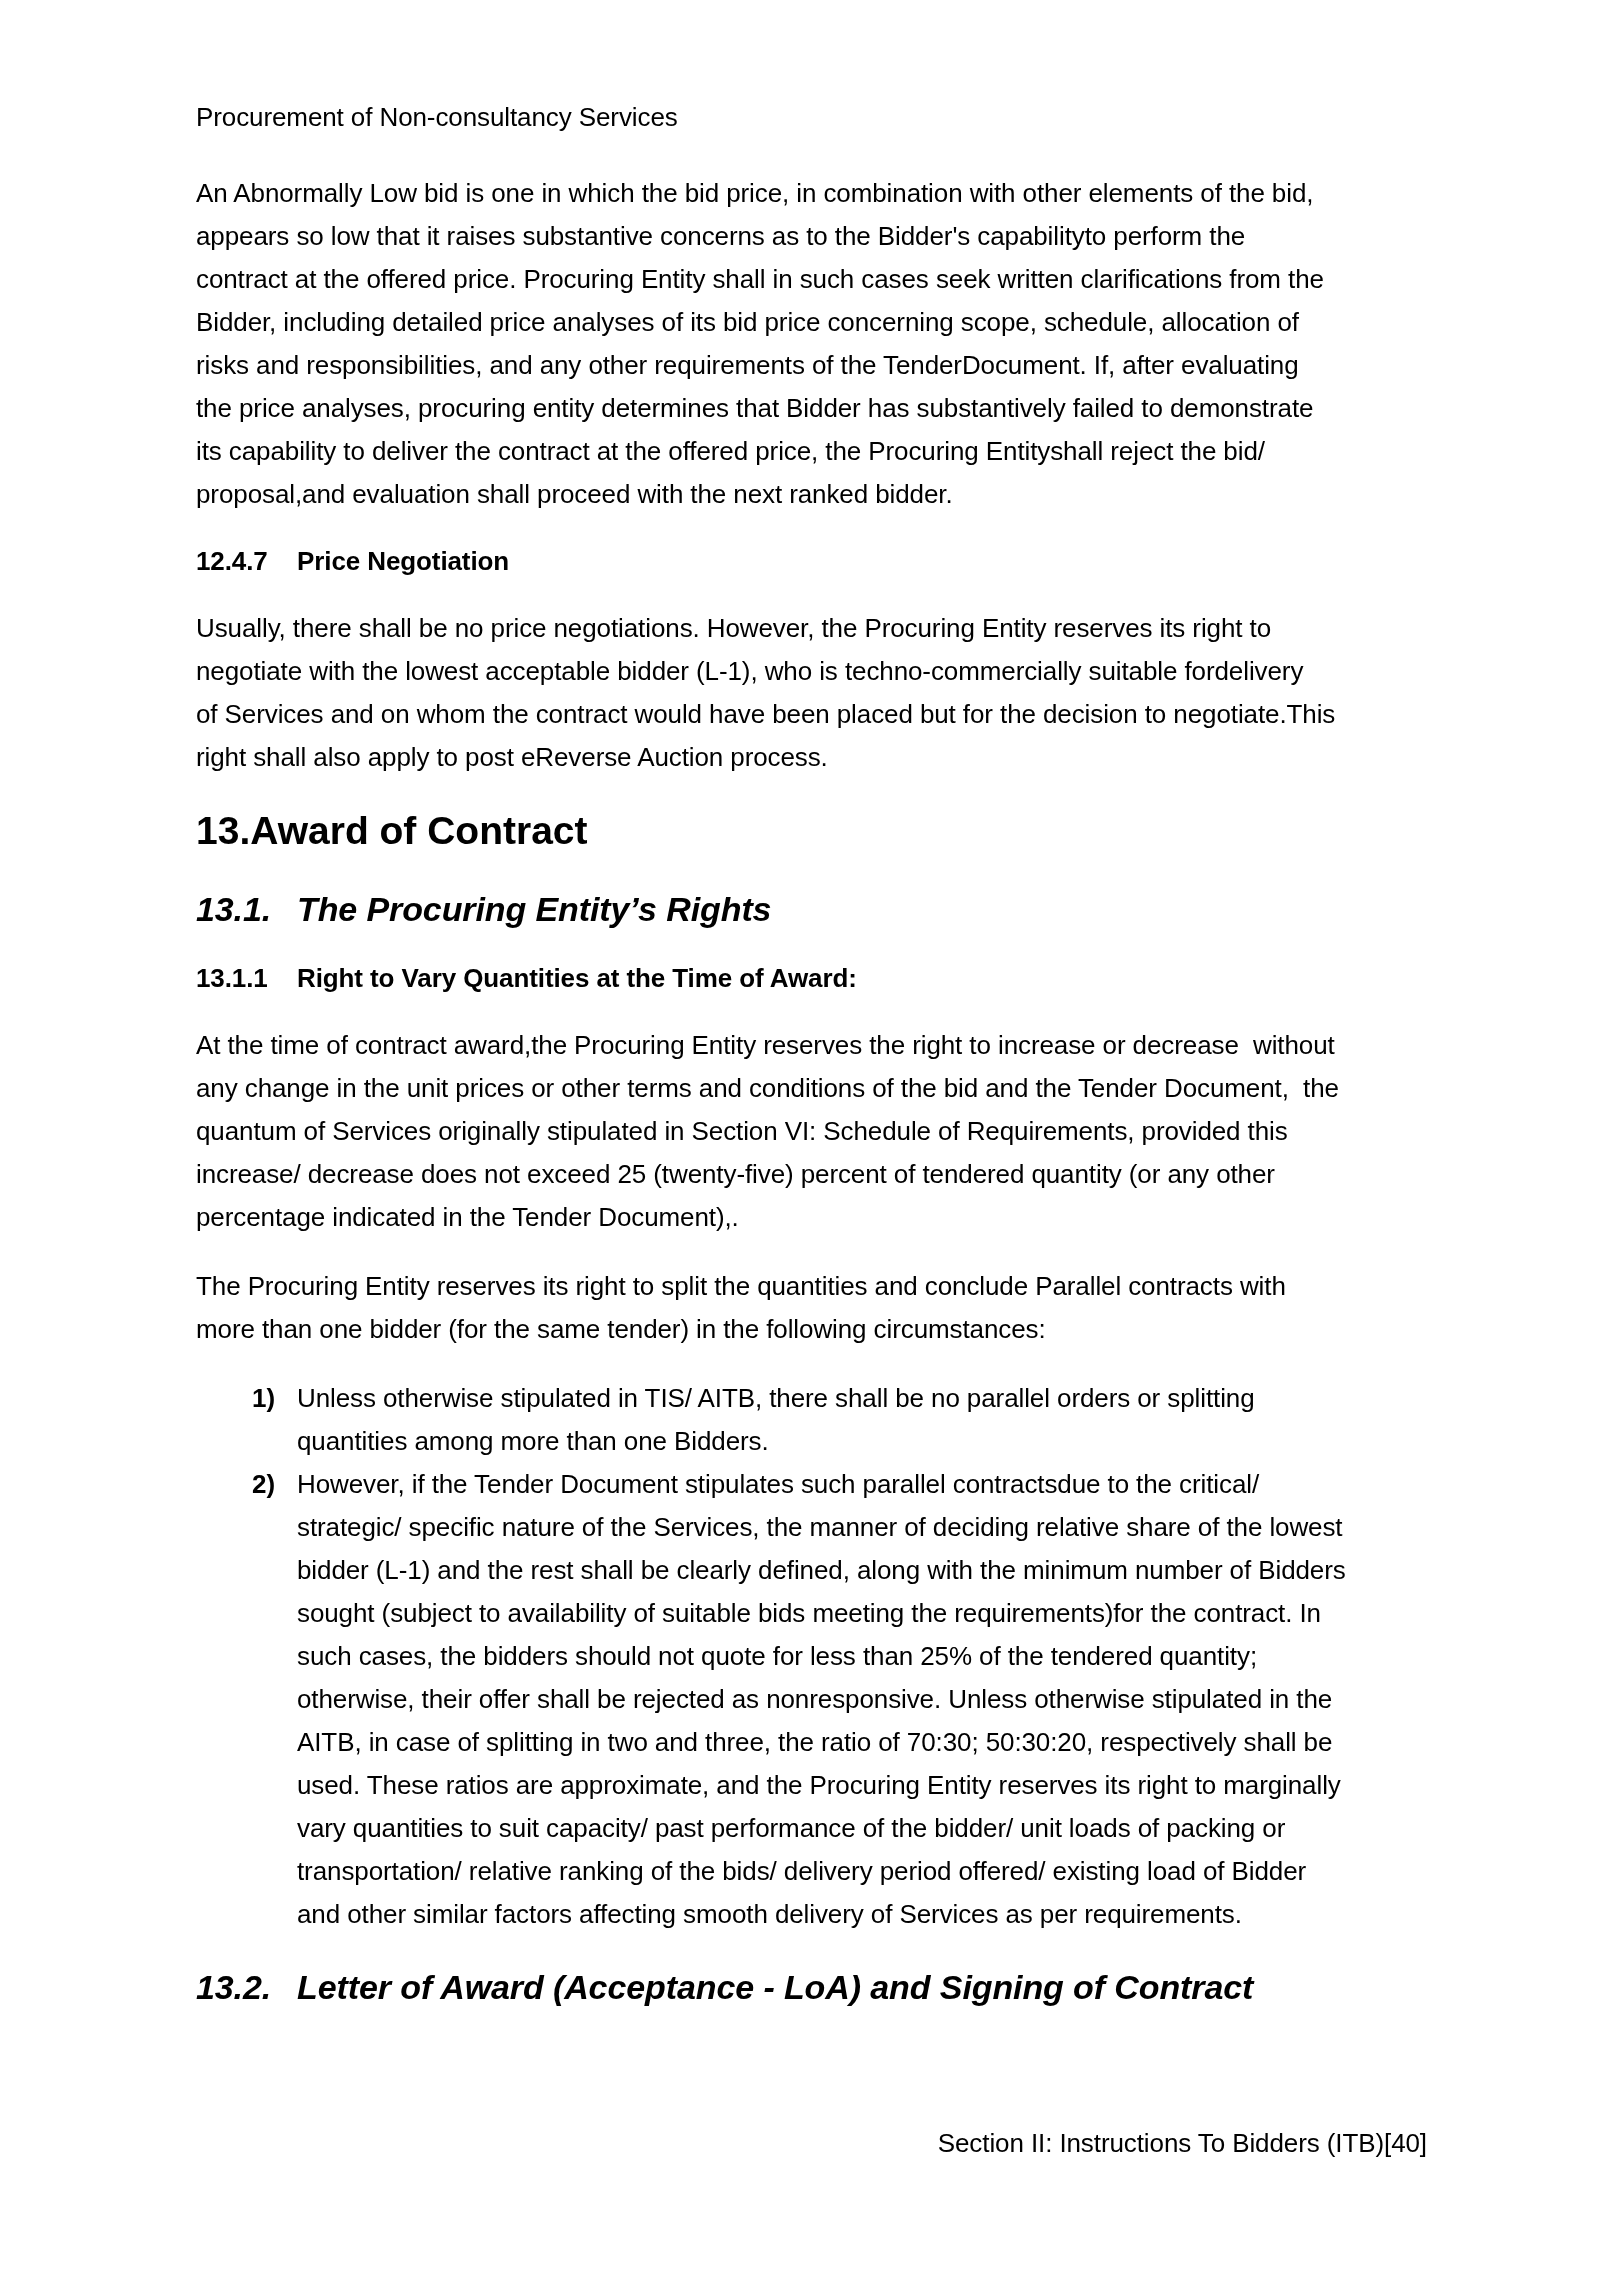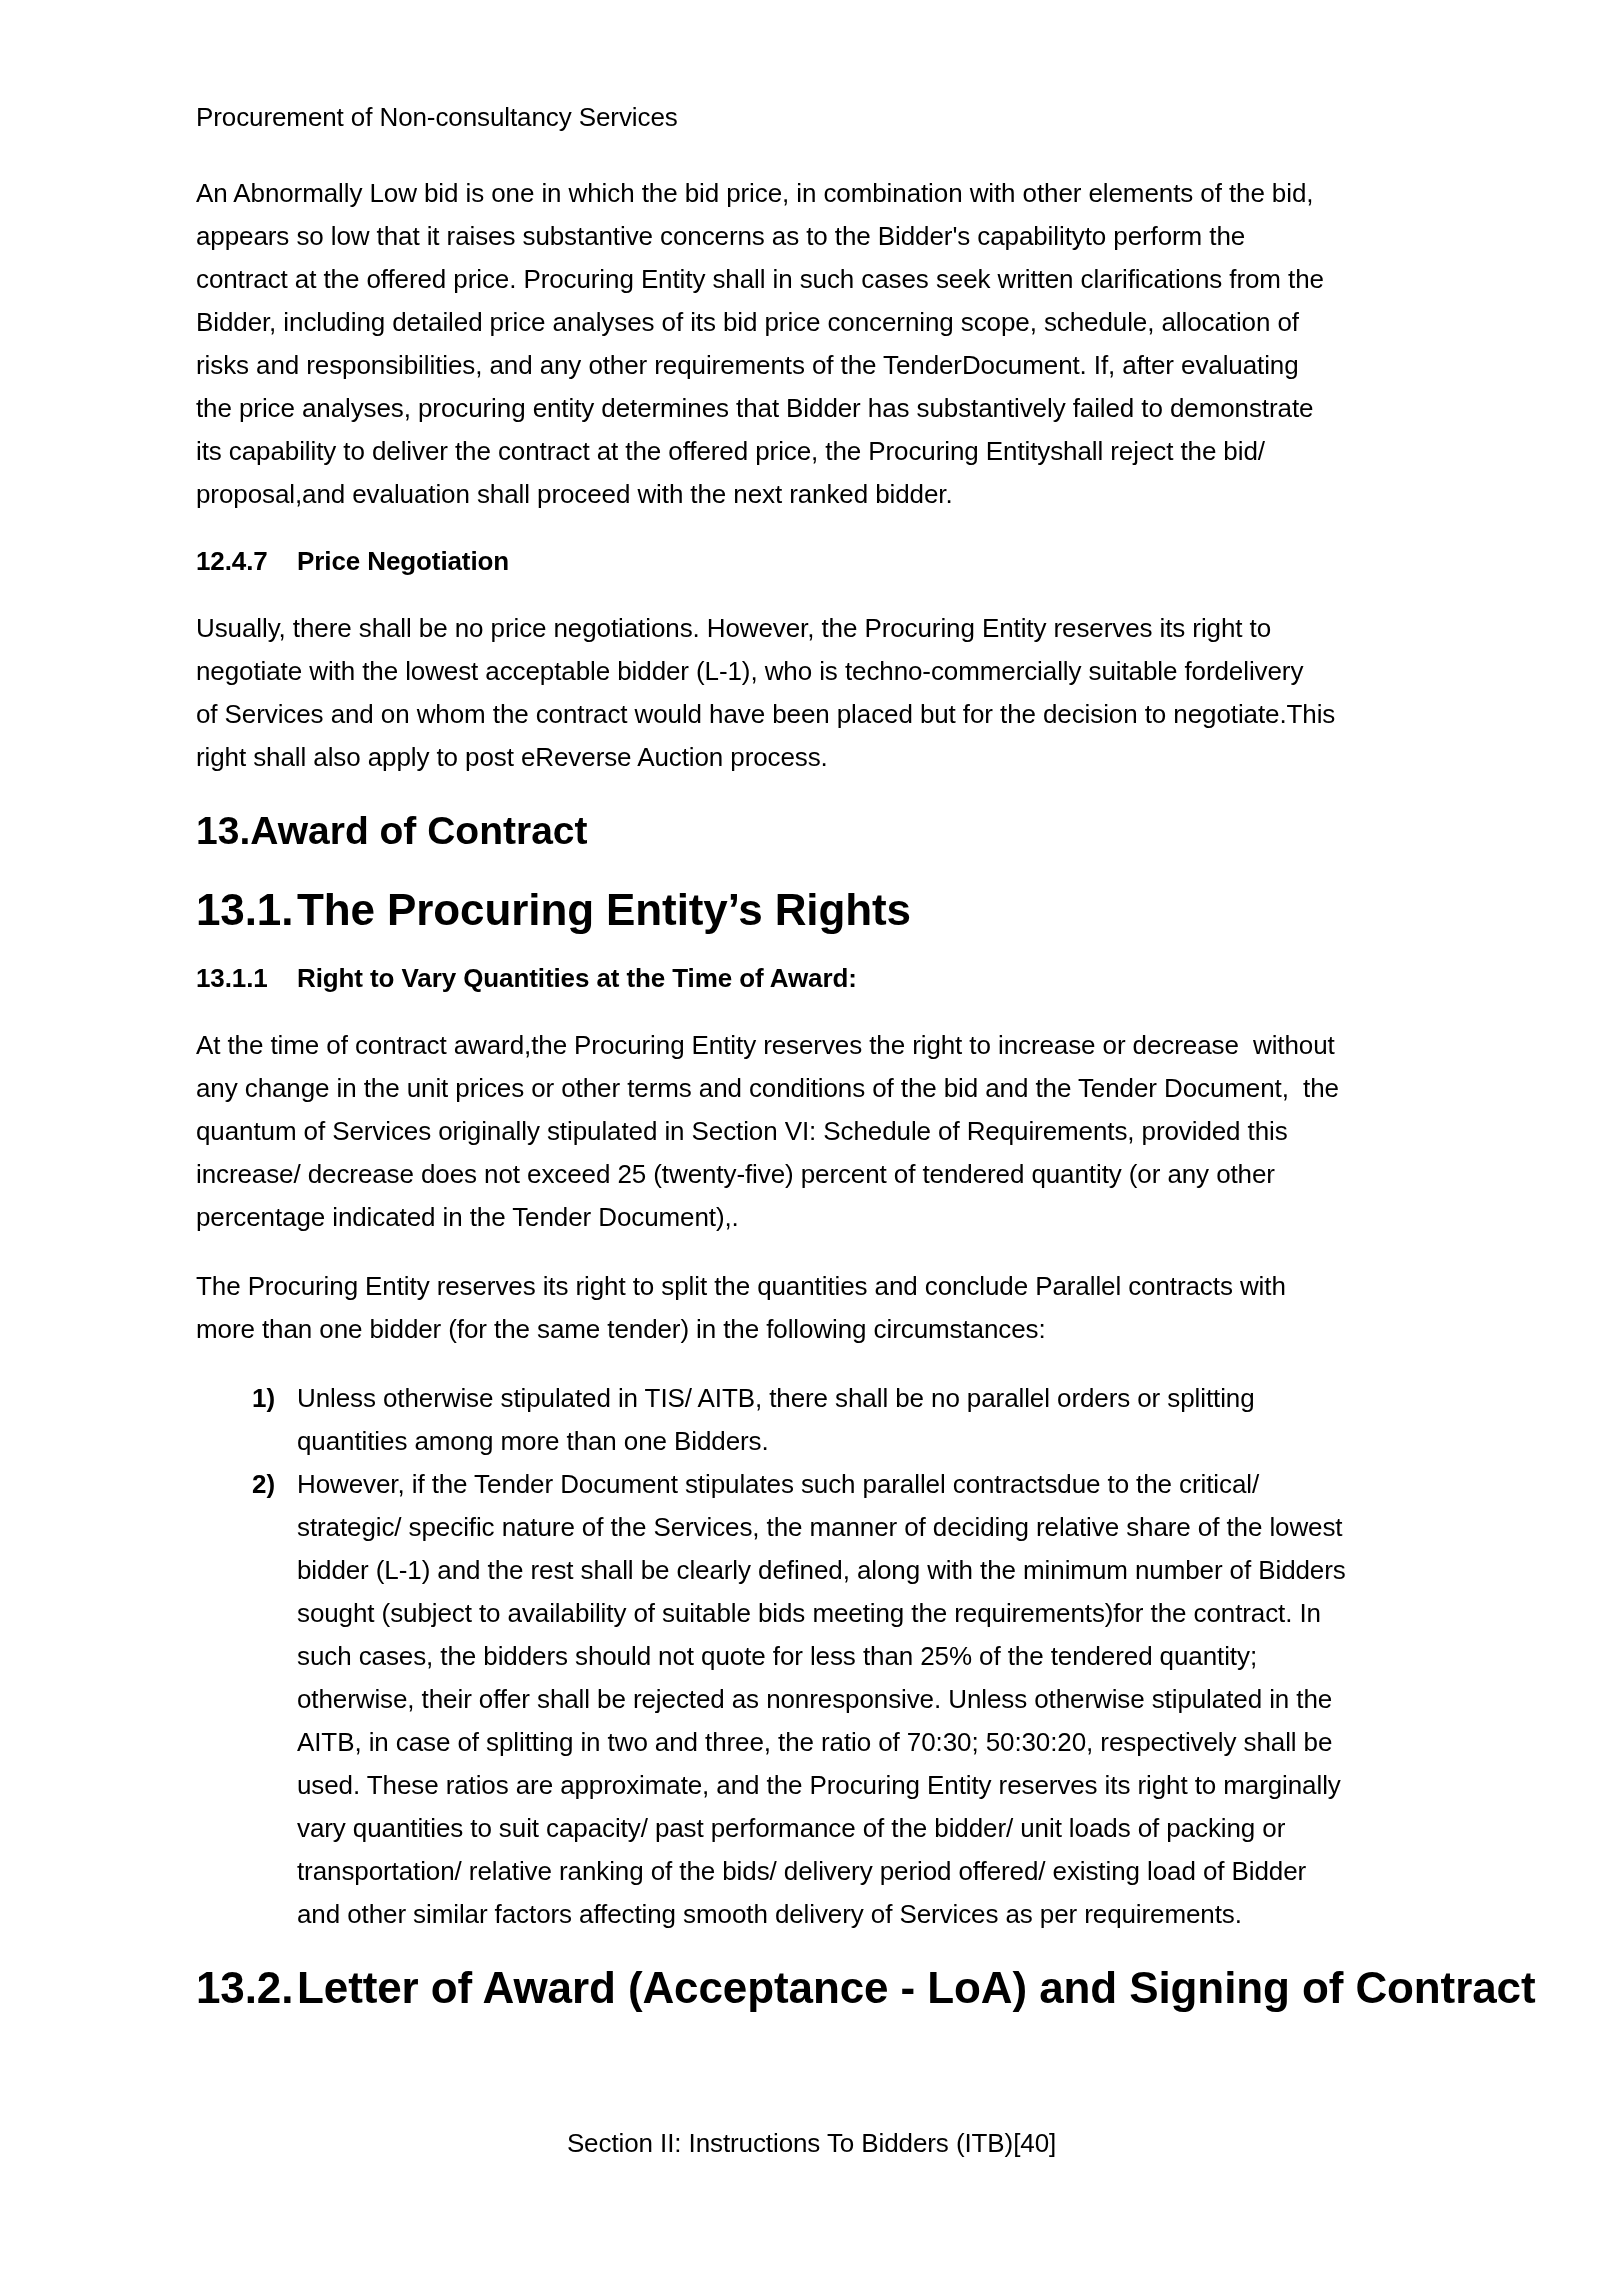--- a/index.html
+++ b/index.html
@@ -34,25 +34,26 @@
   .h-main {
     font-size: 39px;
     line-height: 52px;
     margin: 26px 0 31px 0;
     font-weight: normal;
   }
   .h-main .h-num { font-weight: bold; }
   .h-main .h-title { font-weight: bold; }
   .h-sect {
     display: flex;
-    font-size: 44px;
+    font-size: 34px;
     line-height: 43px;
     font-weight: bold;
     margin: 0 0 27.5px 0;
     letter-spacing: -0.1px;
+    font-style: italic;
   }
   .h-sect.mt { margin-top: 30px; }
   .h-sub {
     display: flex;
     font-size: 26px;
     line-height: 39px;
     font-weight: bold;
     margin: 0 0 26px 0;
     letter-spacing: -0.1px;
   }
@@ -75,21 +76,21 @@
     white-space: pre;
     letter-spacing: -0.1px;
     display: block;
   }
   .doc-footer {
     position: absolute;
     left: 196px;
     right: 196px;
     top: 2128px;
     display: flex;
-    justify-content: center;
+    justify-content: flex-end;
     font-size: 26px;
     line-height: 30px;
     letter-spacing: -0.1px;
   }
 </style>
 </head>
 <body>
 
 <div class="page">
 

